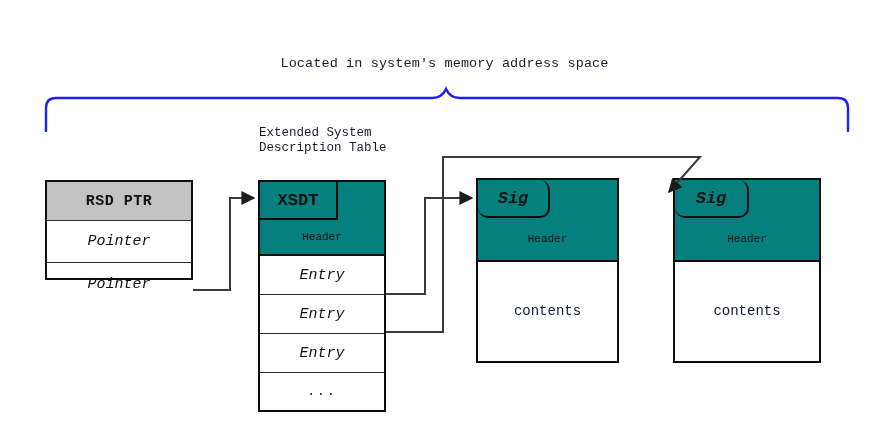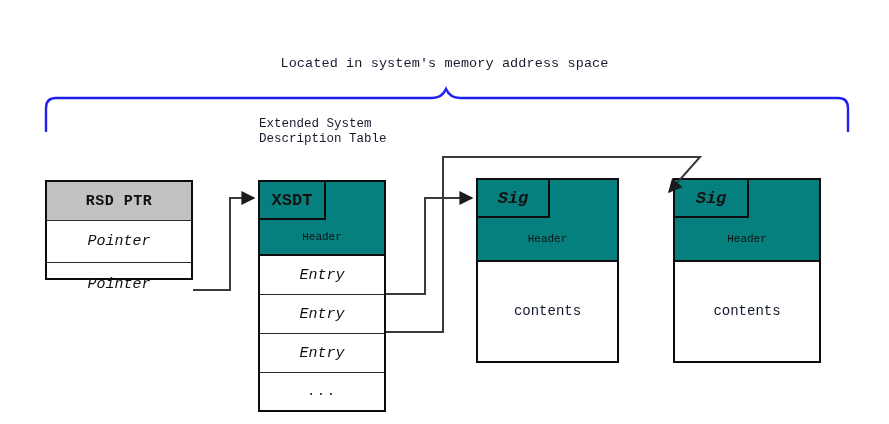--- a/index.html
+++ b/index.html
@@ -73,21 +73,21 @@
     border-right: 2.5px solid #0d0d0d;
     border-bottom: 2.5px solid #0d0d0d;
     box-sizing: border-box;
     display: flex;
     align-items: center;
     justify-content: center;
     font-size: 17px;
     font-weight: bold;
     color: #111111;
   }
-  .sigbox.ital { font-style: italic; }
+  .sigbox.ital { font-style: italic; border-radius: 10px; }
   .hdr {
     background: #05807e;
     display: flex;
     align-items: center;
     justify-content: center;
     font-size: 11px;
     color: #111111;
     box-sizing: border-box;
     border-bottom: 2.5px solid #0d0d0d;
   }
@@ -121,26 +121,26 @@
     <path d="M 6 45 L 6 22 Q 6 12 16 12 L 392 12 Q 402 12 406 3 Q 410 12 420 12 L 798 12 Q 808 12 808 22 L 808 45" fill="none" stroke="#2020ee" stroke-width="2.4" stroke-linecap="round"></path>
   </svg>
 
 
   <div class="tbl" style="left:45px; top:140px; width:148px; height:100px;">
     <div class="row gray" style="height:39px;">RSD PTR</div>
     <div class="row italic" style="height:42px;">Pointer</div>
     <div class="row italic noline" style="height:42px;">Pointer</div>
   </div>
 
-  <div class="box-label" style="left:259px; top:77px; width:190px;">Extended System
+  <div class="box-label" style="left:259px; top:86px; width:190px;">Extended System
 Description Table</div>
 
   <div class="tbl" style="left:258px; top:140px; width:128px; height:232px;">
     <div class="sigrow" style="height:38px;">
-      <div class="sigbox" style="width:66px;">XSDT</div>
+      <div class="sigbox" style="width:78px;">XSDT</div>
     </div>
     <div class="hdr" style="height:36px;">Header</div>
     <div class="row italic" style="height:39px;">Entry</div>
     <div class="row italic" style="height:39px;">Entry</div>
     <div class="row italic" style="height:39px;">Entry</div>
     <div class="row ell noline" style="height:36px;">...</div>
   </div>
 
   <div class="tbl" style="left:476px; top:138px; width:143px; height:185px;">
     <div class="sigrow" style="height:38px;">

